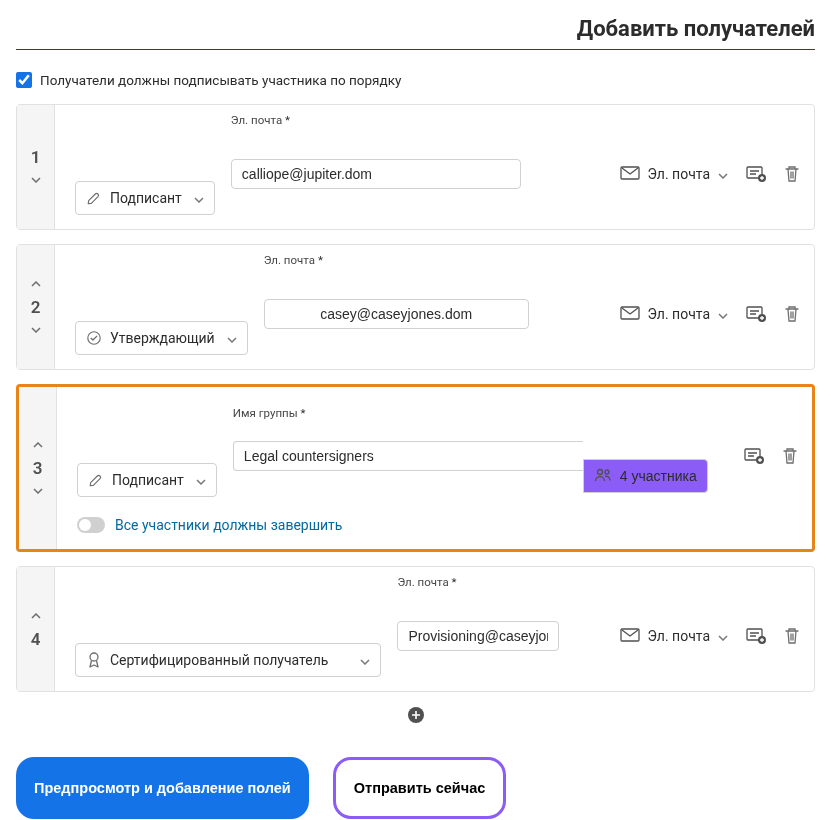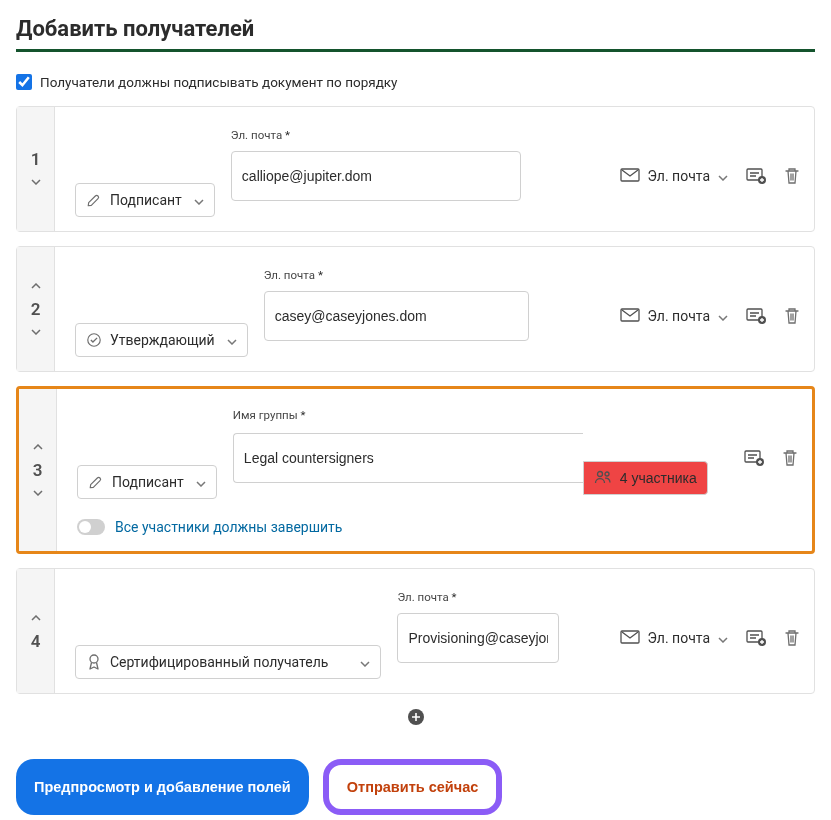--- a/index.html
+++ b/index.html
@@ -1,64 +1,64 @@
 <!DOCTYPE html>
 <html><head>
   <meta charset="utf-8">
   <style>
     * { box-sizing: border-box; margin: 0; padding: 0; }
     body { font-family: -apple-system, BlinkMacSystemFont, "Segoe UI", Roboto, Arial, sans-serif; color: #2c2c2c; padding: 16px; width: 831px; background: #fff; }
-    .page-title { font-size: 22px; font-weight: 700; color: #2c2c2c; padding-bottom: 8px; border-bottom: 3px solid #14532d; }
+    .page-title { font-size: 22px; font-weight: 700; color: #2c2c2c; padding-bottom: 8px; border-bottom: 1px solid #14532d; text-align: right; }
     .order-check { display: flex; align-items: center; gap: 8px; margin: 22px 0 16px; font-size: 13.5px; color: #2c2c2c; }
     .order-check input { width: 16px; height: 16px; accent-color: #1473e6; }
     .recipient { position: relative; border: 1px solid #e1e1e1; border-radius: 4px; margin-bottom: 14px; display: flex; }
     .recipient.highlighted { border: 3px solid #e68619; border-radius: 4px; }
     .order-col { width: 38px; background: #f5f5f5; border-right: 1px solid #e1e1e1; display: flex; flex-direction: column; align-items: center; justify-content: center; gap: 6px; }
     .recipient.highlighted .order-col { border-right: 1px solid #e1e1e1; }
     .order-num { font-size: 17px; font-weight: 600; color: #505050; }
     .chev { width: 14px; height: 14px; display:flex; align-items:center; justify-content:center; color:#6e6e6e; cursor:pointer; }
     .body-col { flex: 1; display:flex; align-items:center; gap: 16px; padding: 28px 14px 14px 20px; flex-wrap: wrap; }
     .body-col.has-toggle { padding-bottom: 16px; }
     .role-select { display:flex; align-items:center; gap: 8px; border:1px solid #d0d0d0; border-radius:4px; padding: 0 10px; height: 34px; cursor:pointer; font-size: 14px; color:#2c2c2c; background:#fff;margin-top:48px; }
     .role-select .chev-down { margin-left: 4px; color:#787878; }
     .role-ico { color:#6e6e6e; display:flex; }
     .field-group { display:flex; flex-direction:column; gap: 3px; min-width: 0; }
-    .field-label { font-size: 11.5px; color:#464646; position:absolute; top: 21px; white-space:nowrap; }
+    .field-label { font-size: 11.5px; color:#464646; position:absolute; top: 8px; white-space:nowrap; }
     .asterisk { color:#2c2c2c; }
-    .text-input { border:1px solid #d0d0d0; border-radius:4px; padding: 0 10px; height: 50px; font-size: 14px; color:#2c2c2c; min-width: 0; }
+    .text-input { border:1px solid #d0d0d0; border-radius:4px; padding: 0 10px; height: 30px; font-size: 14px; color:#2c2c2c; min-width: 0; }
     .email-field .text-input { width: 290px; }
     .group-row { display:flex; align-items:center; }
     .group-row .text-input { width: 350px; border-top-right-radius:0; border-bottom-right-radius:0; border-right:none; }
-    .members-btn { display:flex; align-items:center; gap:8px; border:1px solid #d0d0d0; border-radius: 0 4px 4px 0; padding: 0 10px; height:34px; font-size:14px; color:#2c2c2c; background:#ef4444; cursor:pointer; white-space:nowrap;margin-top:40px; }
+    .members-btn { display:flex; align-items:center; gap:8px; border:1px solid #d0d0d0; border-radius: 0 4px 4px 0; padding: 0 10px; height:34px; font-size:14px; color:#2c2c2c; background:#8b5cf6; cursor:pointer; white-space:nowrap;margin-top:40px; }
     .right-actions { margin-left:auto; display:flex; align-items:center; gap: 18px; }
     .method-select { display:flex; align-items:center; gap: 8px; border:none; background:none; font-size:14px; color:#2c2c2c; cursor:pointer; }
     .icon-btn { color:#6e6e6e; cursor:pointer; display:flex; }
     .toggle-row { display:flex; align-items:center; gap: 10px; width:100%; margin-top:4px; font-size:14px; color:#0369a1; }
     .toggle { width: 28px; height: 16px; background:#d0d0d0; border-radius:10px; position:relative; cursor:pointer; }
     .toggle::after { content:""; position:absolute; left:2px; top:2px; width:12px; height:12px; background:#fff; border-radius:50%; }
     .add-row { text-align:center; margin: 14px 0 28px; }
     .add-btn { font-size: 20px; color:#505050; cursor:pointer; border:none; background:none; }
-    .footer-btns { display:flex; gap: 14px; }
+    .footer-btns { display:flex; gap: 24px; }
     .btn-primary { background:#1473e6; color:#fff; border:none; border-radius: 18px; padding: 8px 18px; font-size: 14.5px; font-weight:700; cursor:pointer; }
-    .btn-secondary { background:#fff; color:#c2410c; border:6px solid #8b5cf6; border-radius: 18px; padding: 14px 18px; font-size: 14.5px; font-weight:700; cursor:pointer; }
+    .btn-secondary { background:#fff; color:#000000; border:3px solid #8b5cf6; border-radius: 18px; padding: 20px 18px; font-size: 14.5px; font-weight:700; cursor:pointer; }
     .role-select.wide { min-width: 270px; justify-content: space-between; gap: 28px; }
     .role-select.mid { min-width: 150px; justify-content: space-between; }
     .role-left { display:flex; align-items:center; gap:8px; }
     .email-field-narrow .text-input { width: 162px; }
     .group-field .field-label { top: 19px; text-align: right; }
     svg { flex-shrink:0; }
   </style>
 </head>
 <body>
 
 <div class="page-title">Добавить получателей</div>
 
 <label class="order-check">
   <input type="checkbox" checked="" style="">
-  <span>Получатели должны подписывать документ по порядку</span>
+  <span>Получатели должны подписывать участника по порядку</span>
 </label>
 
 <div class="recipient">
   <div class="order-col">
     <span class="order-num">1</span>
     <span class="chev">
         <svg width="10" height="6" viewBox="0 0 10 6">
           <path d="M1 1l4 4 4-4" stroke="currentColor" stroke-width="1.5" fill="none"></path>
         </svg>
       </span>
@@ -133,21 +133,21 @@
             </svg>
           </span>
         <span>Утверждающий</span>
       </span>
       <span class="chev-down"><svg width="10" height="6" viewBox="0 0 10 6">
             <path d="M1 1l4 4 4-4" stroke="currentColor" stroke-width="1.5" fill="none"></path>
           </svg></span>
     </div>
     <div class="field-group email-field">
       <span class="field-label"><span>Эл. почта</span>&nbsp;<span class="asterisk">*</span></span>
-      <input class="text-input" type="text" style="width: 265px;" value="casey@caseyjones.dom">
+      <input class="text-input" type="text" style="width: 265px; text-align: center;" value="casey@caseyjones.dom">
     </div>
     <div class="right-actions">
       <div class="method-select">
         <span><svg width="20" height="14" viewBox="0 0 20 14">
               <rect x="1" y="1" width="18" height="12" rx="1" stroke="#505050" stroke-width="1.3" fill="none"></rect>
               <path d="M2 2l8 6 8-6" stroke="#505050" stroke-width="1.3" fill="none"></path>
             </svg></span>
         <span>Эл. почта</span>
         <span><svg width="10" height="6" viewBox="0 0 10 6">
               <path d="M1 1l4 4 4-4" stroke="#787878" stroke-width="1.5" fill="none"></path>

